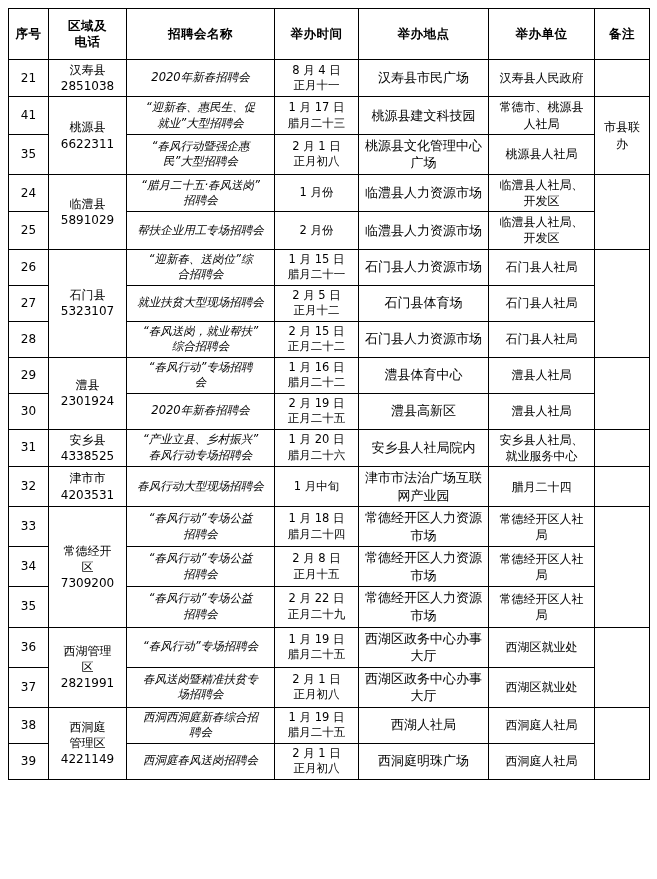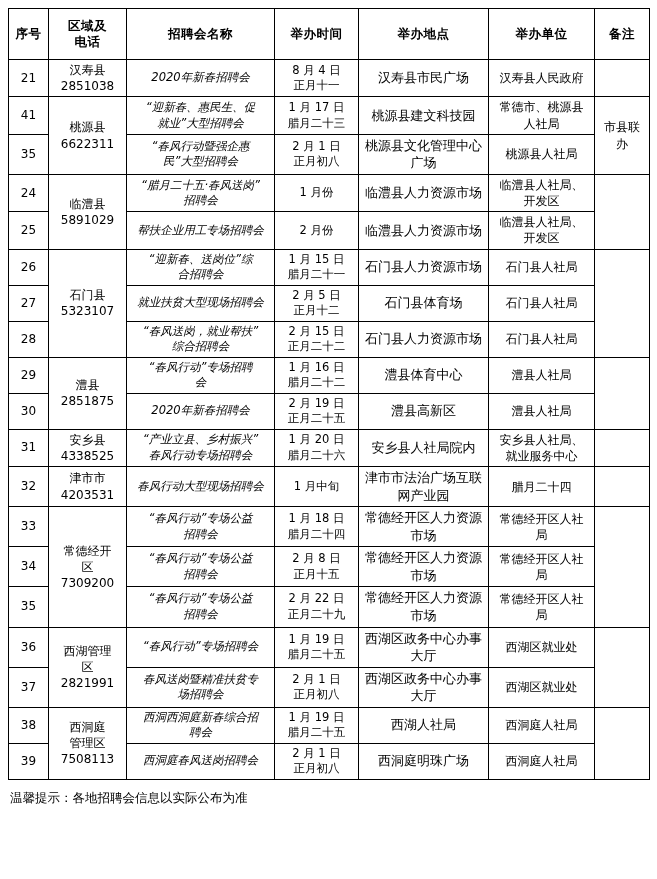--- a/index.html
+++ b/index.html
@@ -185,21 +185,21 @@
 综合招聘会</td>
         <td class="time multiline">2 月 15 日
 正月二十二</td>
         <td class="place multiline">石门县人力资源市场</td>
         <td class="unit multiline">石门县人社局</td>
       </tr>
 
       <tr>
         <td class="seq multiline">29</td>
         <td class="area multiline" rowspan="2">澧县
-2851875</td>
+2301924</td>
         <td class="name multiline">“春风行动”专场招聘
 会</td>
         <td class="time multiline">1 月 16 日
 腊月二十二</td>
         <td class="place multiline">澧县体育中心</td>
         <td class="unit multiline">澧县人社局</td>
         <td class="remark multiline" rowspan="2"></td>
       </tr>
 
       <tr>
@@ -299,35 +299,34 @@
 正月初八</td>
         <td class="place multiline">西湖区政务中心办事
 大厅</td>
         <td class="unit multiline">西湖区就业处</td>
       </tr>
 
       <tr>
         <td class="seq multiline">38</td>
         <td class="area multiline" rowspan="2">西洞庭
 管理区
-7508113</td>
+4221149</td>
         <td class="name multiline">西洞西洞庭新春综合招
 聘会</td>
         <td class="time multiline">1 月 19 日
 腊月二十五</td>
         <td class="place multiline">西湖人社局</td>
         <td class="unit multiline">西洞庭人社局</td>
         <td class="remark multiline" rowspan="2"></td>
       </tr>
 
       <tr>
         <td class="seq multiline">39</td>
         <td class="name multiline">西洞庭春风送岗招聘会</td>
         <td class="time multiline">2 月 1 日
 正月初八</td>
         <td class="place multiline">西洞庭明珠广场</td>
         <td class="unit multiline">西洞庭人社局</td>
       </tr>
     </tbody>
   </table>
 
-  <div class="note">温馨提示：各地招聘会信息以实际公布为准</div>
 </div>
 
 </body></html>

